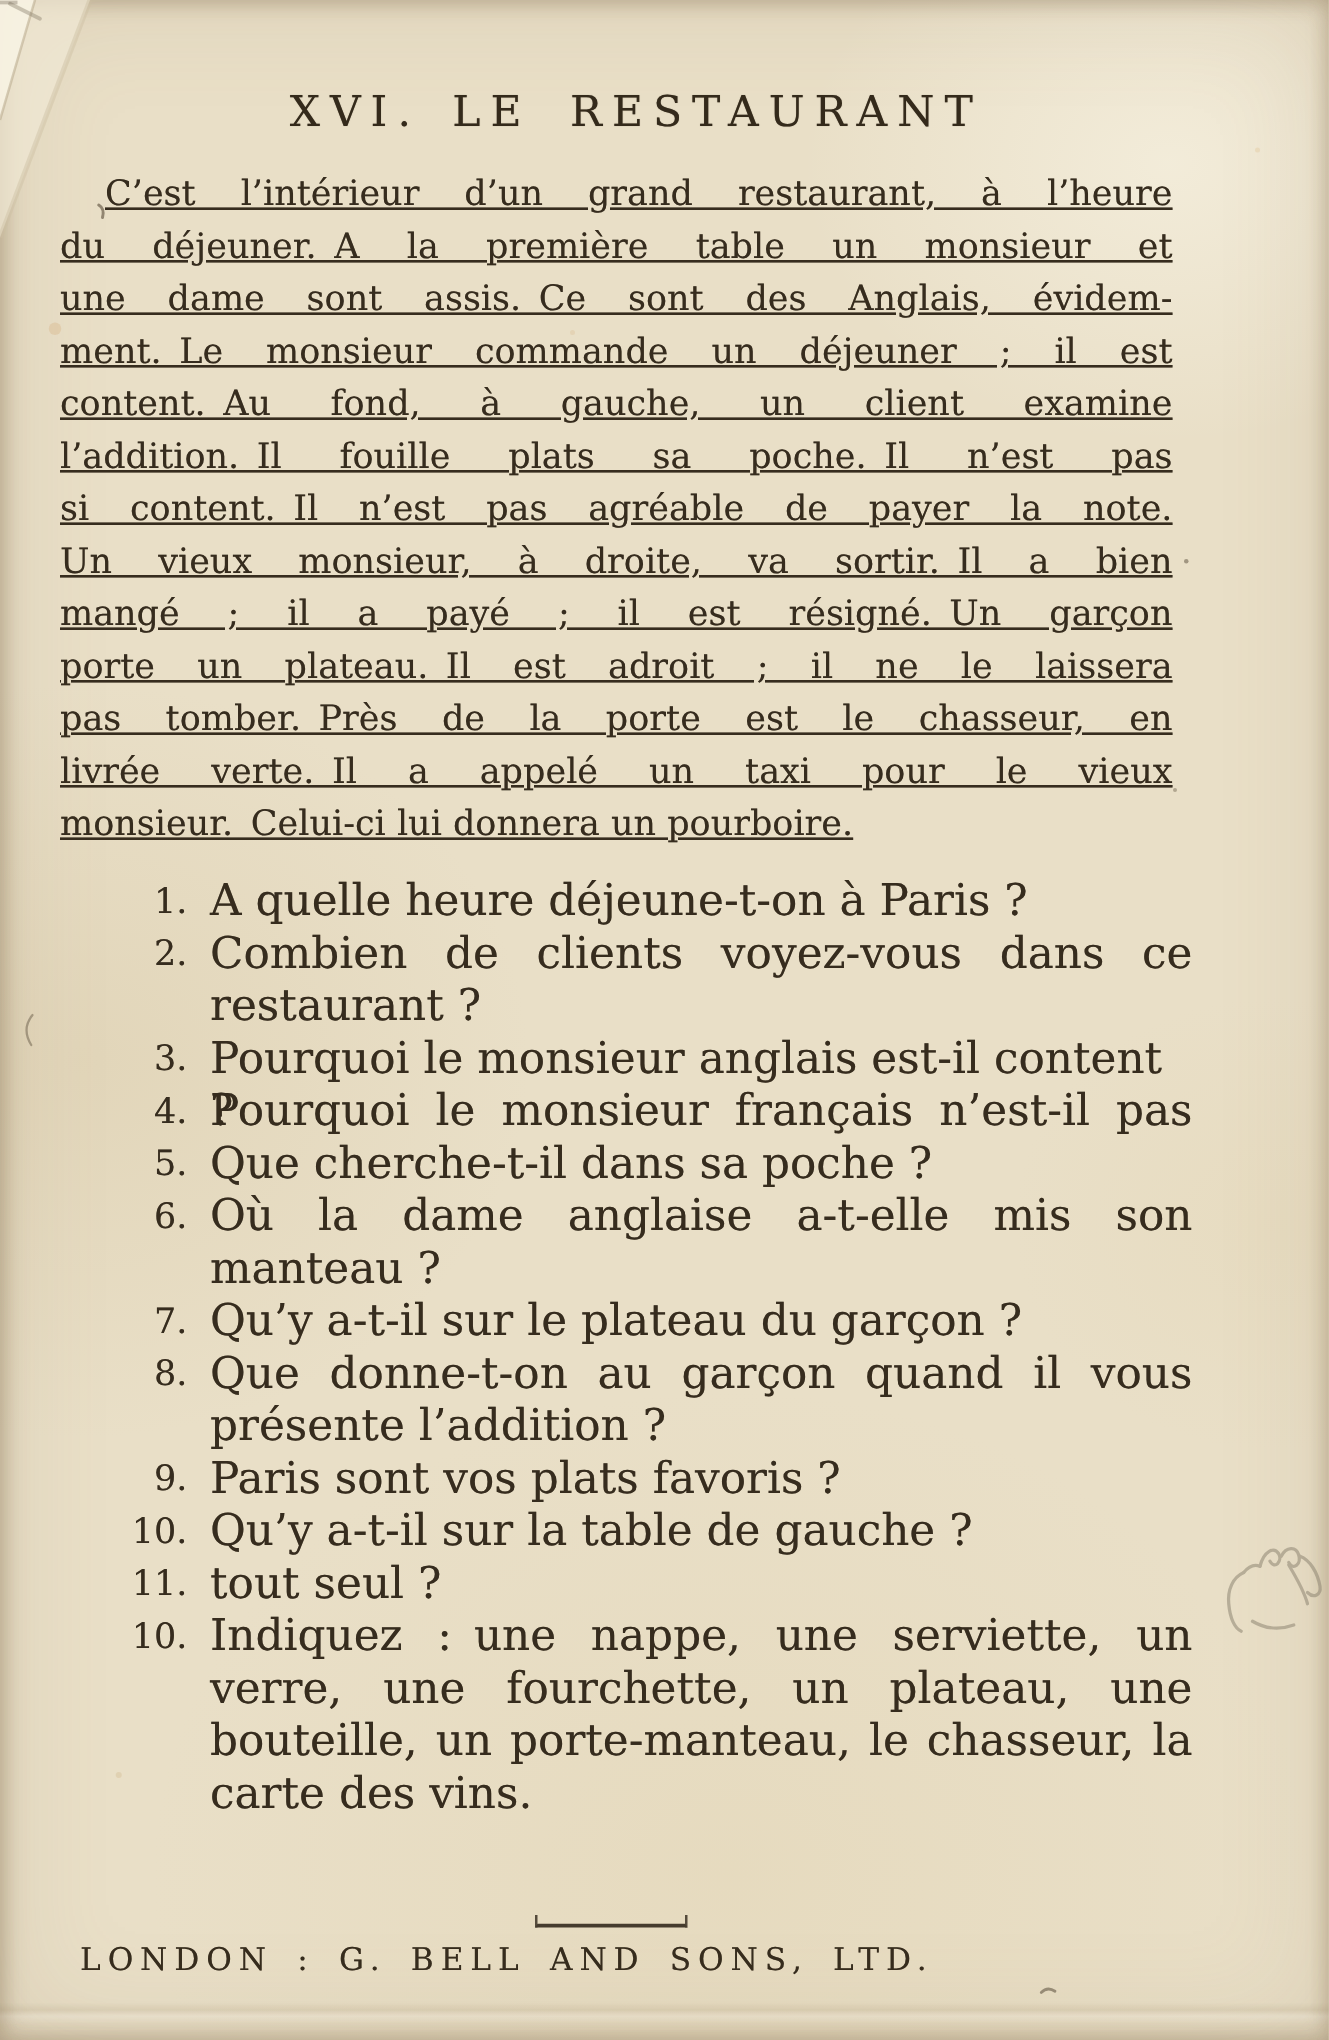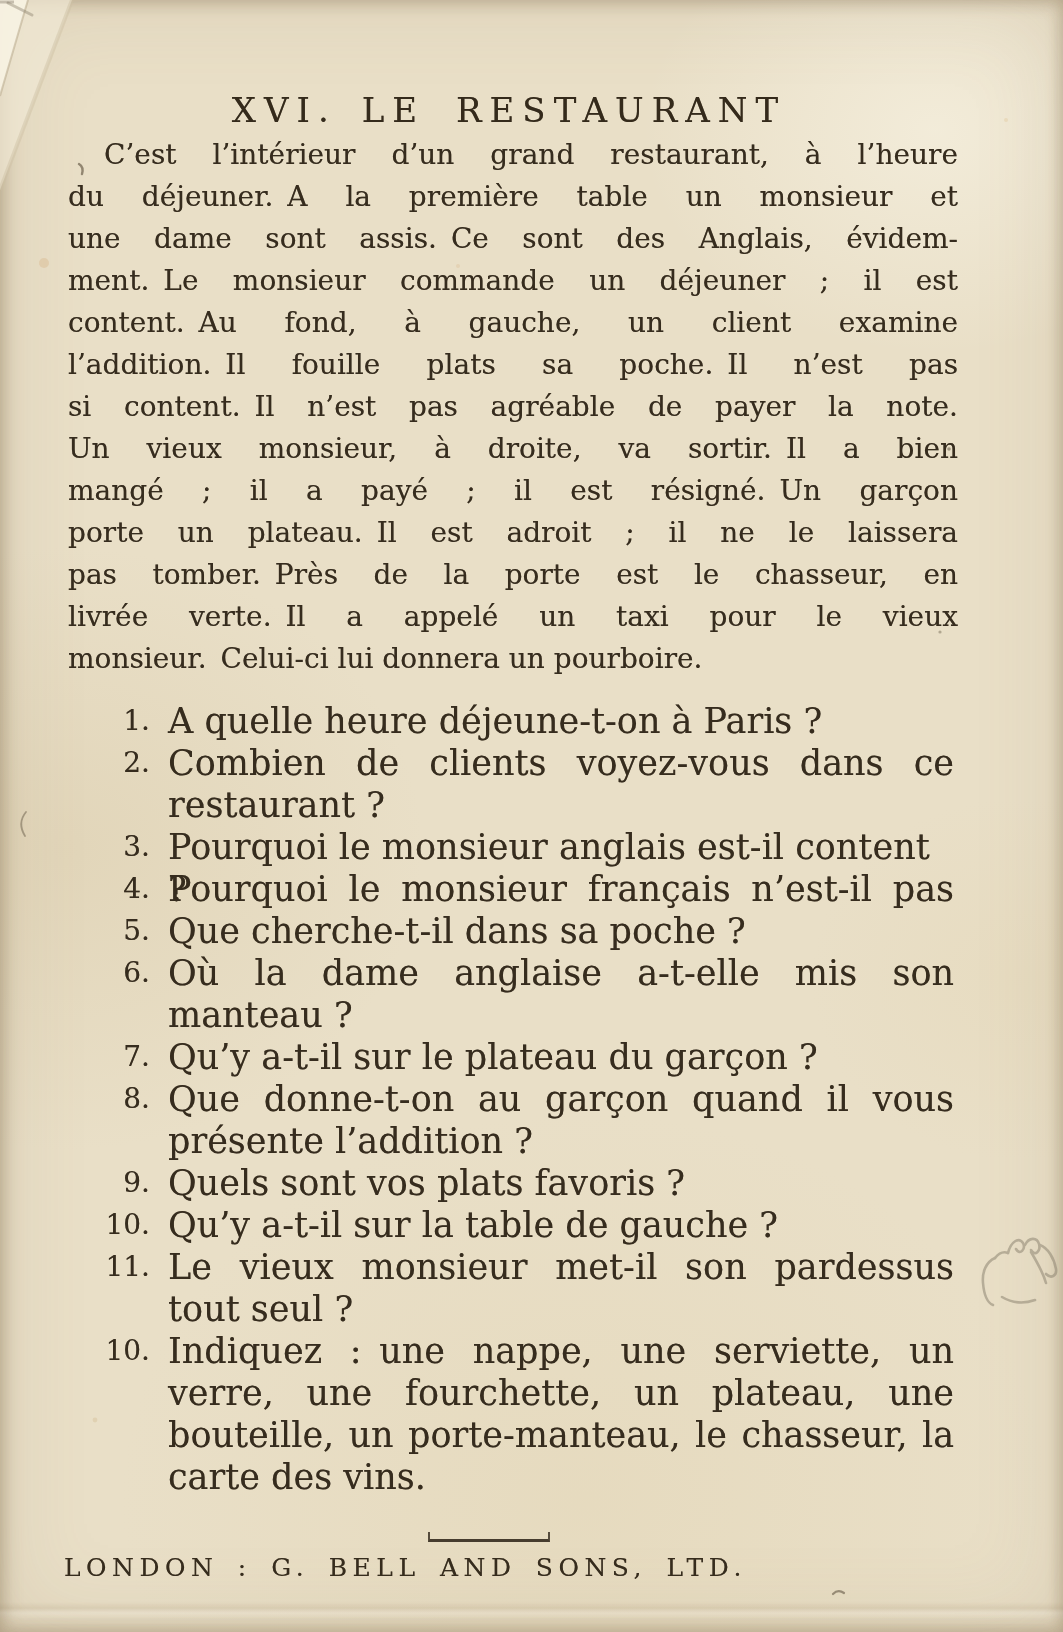--- a/index.html
+++ b/index.html
@@ -24,31 +24,31 @@
     box-shadow:
       inset 0 0 90px rgba(139,115,78,0.16),
       inset 5px 0 20px rgba(110,90,58,0.20),
       inset -4px 0 16px rgba(139,118,82,0.13),
       inset 0 4px 14px rgba(139,118,82,0.12),
       inset 0 -5px 16px rgba(139,118,82,0.15);
   }
   .overlay { position: absolute; left: 0; top: 0; z-index: 3; pointer-events: none; }
 
   .title {
-    position: absolute; left: 64px; top: 88px; width: 890px; margin: 0;
+    position: absolute; left: 64px; top: 68px; width: 890px; margin: 0;
     z-index: 2;
     font-size: 34px; font-weight: normal; line-height: 44px;
     letter-spacing: 8px; word-spacing: 12px;
     text-align: center;
     color: #342a1b;
     text-shadow: 0 0 0.6px rgba(52,42,27,0.55);
   }
 
   .paragraph {
-    position: absolute; left: 68px; top: 134px; width: 890px; z-index: 2;
+    position: absolute; left: 48px; top: 134px; width: 890px; z-index: 2; text-decoration: underline;
   }
   .p-line {
     height: 42px; line-height: 42px; font-size: 28px;
     text-shadow: 0 0 0.5px rgba(54,44,30,0.5);
   }
   .p-line.indent { text-indent: 36px; }
   .p-line.just { text-align: justify; text-align-last: justify; }
 
   .questions {
     position: absolute; left: 64px; top: 700px; width: 890px; z-index: 2;
@@ -192,33 +192,32 @@
       <div class="question">
         <div class="q-num">8.</div>
         <div class="q-lines">
           <div class="q-line just">Que donne-t-on au garçon quand il vous</div>
           <div class="q-line">présente l’addition ?</div>
         </div>
       </div>
       <div class="question">
         <div class="q-num">9.</div>
         <div class="q-lines">
-          <div class="q-line">Quels sont vos plats favoris ?</div>
+          <div class="q-line">Paris sont vos plats favoris ?</div>
         </div>
       </div>
       <div class="question">
         <div class="q-num">10.</div>
         <div class="q-lines">
           <div class="q-line">Qu’y a-t-il sur la table de gauche ?</div>
         </div>
       </div>
       <div class="question">
         <div class="q-num">11.</div>
         <div class="q-lines">
-          <div class="q-line just">Le vieux monsieur met-il son pardessus</div>
           <div class="q-line">tout seul ?</div>
         </div>
       </div>
       <div class="question">
         <div class="q-num">10.</div>
         <div class="q-lines">
           <div class="q-line just">Indiquez : une nappe, une serviette, un</div>
           <div class="q-line just">verre, une fourchette, un plateau, une</div>
           <div class="q-line just">bouteille, un porte-manteau, le chasseur, la</div>
           <div class="q-line">carte des vins.</div>

